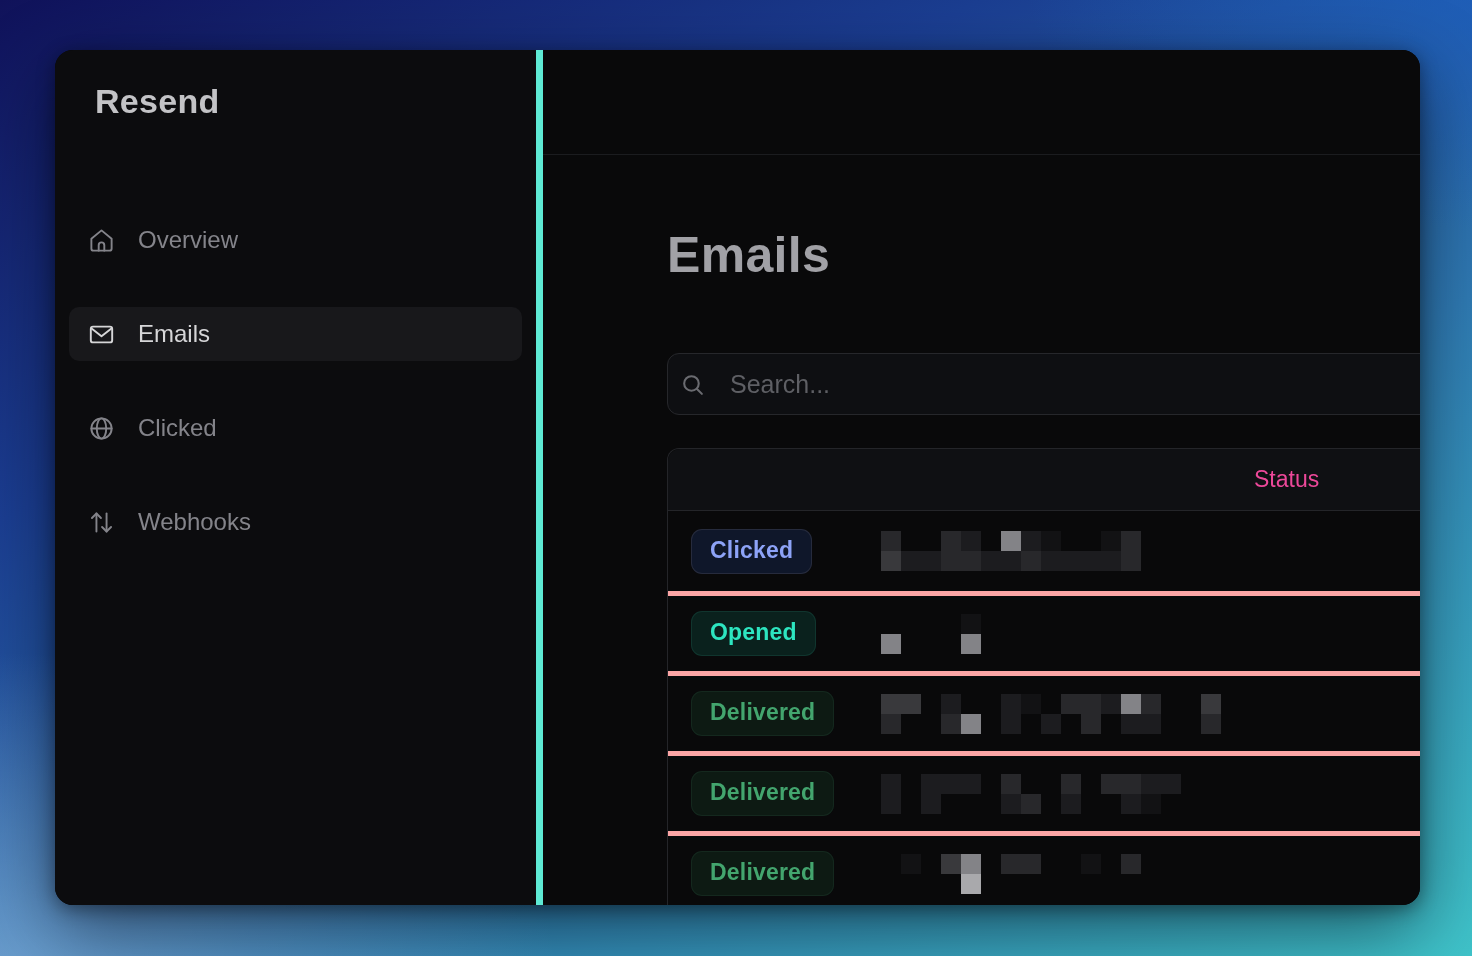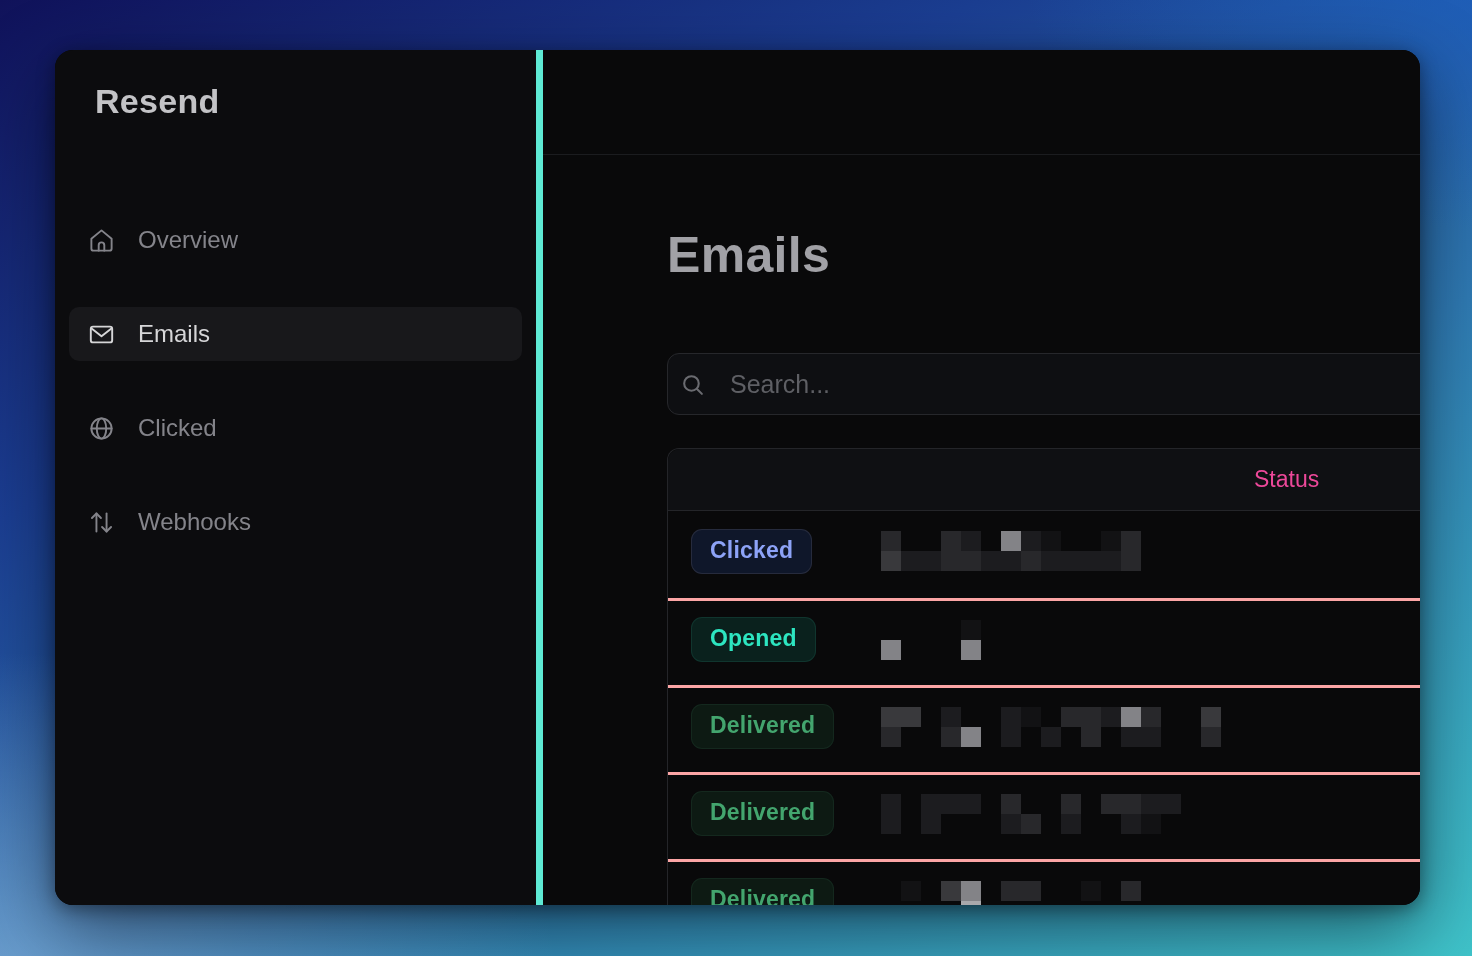--- a/index.html
+++ b/index.html
@@ -33,21 +33,21 @@
   .search { margin-top:70px; height:62px; width:calc(100% + 30px); background:#0e0f12; border:1px solid #26272b; border-radius:12px; display:flex; align-items:center; padding-left:12px; }
   .search svg { width:25px; height:25px; stroke:#6a6b70; fill:none; stroke-width:2; stroke-linecap:round; }
   .search input { flex:0 1 60%; background:transparent; border:none; outline:none; margin-left:23px; color:#cfcfd4; font-size:25px; font-family:"Liberation Sans", sans-serif; }
   .search input::placeholder { color:#5e5f64; }
   
   .table { margin-top:33px; width:calc(100% + 30px); border:1px solid #242529; border-bottom:none; border-radius:12px 0 0 0; }
   .thead { display:flex; align-items:center; height:62px; background:#0f1013; border-bottom:1px solid #242529; border-radius:12px 0 0 0; color:#ec4899; font-size:23px;justify-content:flex-end; }
   .th-status { width:221px; padding-left:26px; }
   .th-to { flex:1; }
   .tr { display:flex; align-items:center; height:80px; }
-  .tr + .tr { border-top:3px solid #fca5a5;margin-top:7px; }
+  .tr + .tr { border-top:5px solid #fca5a5; }
   .td-status { width:221px; padding-left:24px; }
   .badge { display:inline-block; padding:7px 18px 9px; border-radius:10px; font-size:23px; font-weight:600; letter-spacing:0.2px; }
   .td-to { flex:1; display:flex; flex-direction:column; justify-content:center; margin-left:-8px; }
   .mrow { display:flex; height:20px; }
   .cell { width:20px; height:20px; flex:0 0 20px; }
   .sh0{background:transparent} .sh1{background:#121214} .sh2{background:#1c1c1f}
   .sh3{background:#28282b} .sh4{background:#39393c}
   .sh6{background:#838387} .sh7{background:#a9a9ac}
 </style>
 </head>

